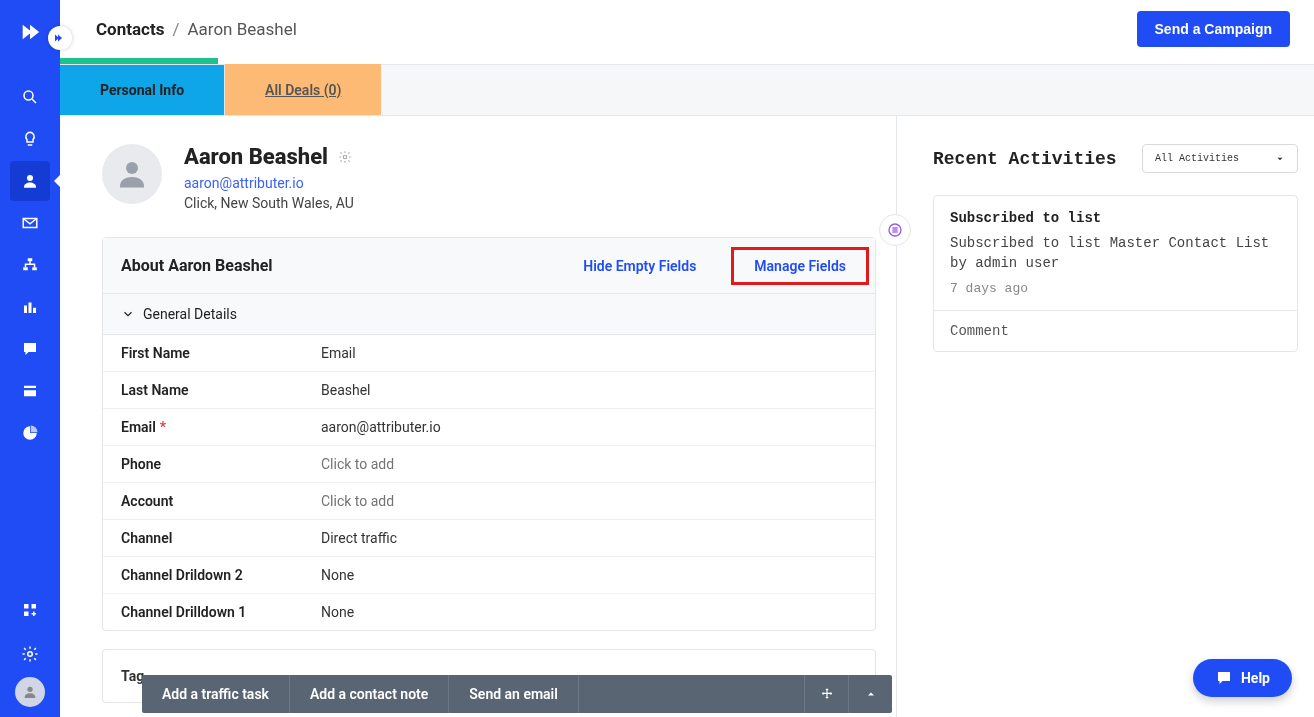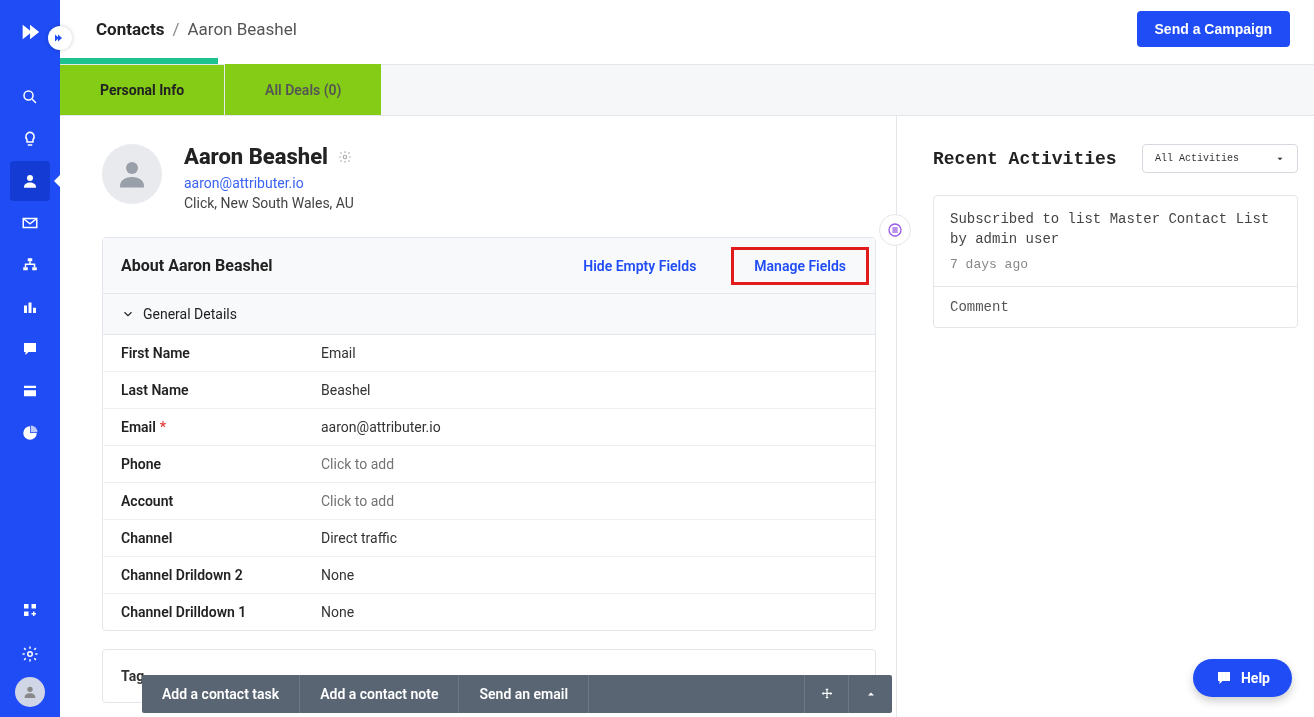--- a/index.html
+++ b/index.html
@@ -24,22 +24,22 @@
   .breadcrumb .sep { color: #888; }
   .breadcrumb .leaf { color: #555; }
   .send-campaign { background: #1f4cf5; color: #fff; border: none; padding: 10px 18px; border-radius: 4px; font-weight: 600; font-size: 14px; cursor: pointer; }
 
   
   .progress-sliver { position: absolute; left: 60px; top: 58px; height: 6px; width: 158px; background: #1dc28e; z-index: 5; }
   
   
   .tabs { position: absolute; left: 60px; top: 64px; right: 0; height: 52px; border-bottom: 1px solid #e3e6ea; display: flex; }
   .tab { padding: 0 40px; display: flex; align-items: center; font-weight: 600; color: #555; cursor: pointer; }
-  .tab.active { background: #84cc16; color: #222; font-weight: 700; border-right: 1px solid #e3e6ea; border-top: 1px solid #e3e6ea; }
-  .tab:not(.active) { background: #84cc16; }
+  .tab.active { background: #0ea5e9; color: #222; font-weight: 700; border-right: 1px solid #e3e6ea; border-top: 1px solid #e3e6ea; }
+  .tab:not(.active) { background: #fdba74; text-decoration: underline; }
   .tabs .tab-rest { flex: 1; background: #f6f7f9; border-top: 1px solid #e3e6ea; }
 
   
   .main { position: absolute; left: 60px; top: 116px; right: 0; bottom: 0; display: flex; }
   .left-pane { flex: 0 0 836px; padding: 28px 20px 0 42px; position: relative; }
   .right-pane { flex: 1; border-left: 1px solid #e3e6ea; padding: 28px 16px 0 36px; position: relative; font-family: Liberation Mono, monospace; }
 
   
   .contact-header { display: flex; gap: 22px; margin-bottom: 26px; }
   .avatar-large { width: 60px; height: 60px; border-radius: 50%; background: #e8eaed; display: flex; align-items: center; justify-content: center; color: #9aa0aa; }
@@ -301,30 +301,31 @@
         <span>All Activities</span>
         <span>
             <svg width="10" height="10" viewBox="0 0 24 24">
               <path d="M6 9l6 6 6-6z" fill="#333"></path>
             </svg>
           </span>
       </div>
     </div>
     <div class="activity-card">
       <div class="act-body">
+        <div class="activity-title">Subscribed to list</div>
         <div class="activity-desc">Subscribed to list Master Contact List by admin user</div>
         <div class="activity-time">7 days ago</div>
       </div>
       <div class="activity-comment">Comment</div>
     </div>
   </div>
 </div>
 
 <div class="action-bar">
-  <div class="ab-btn">Add a contact task</div>
+  <div class="ab-btn">Add a traffic task</div>
   <div class="ab-btn">Add a contact note</div>
   <div class="ab-btn">Send an email</div>
   <div class="ab-spacer"></div>
   <div class="ab-icon">
       <svg width="14" height="14" viewBox="0 0 24 24">
         <path d="M12 2l3 3h-2v5h5V8l3 3-3 3v-2h-5v5h2l-3 3-3-3h2v-5H6v2l-3-3 3-3v2h5V5H9l3-3z" fill="#fff"></path>
       </svg>
     </div>
   <div class="ab-icon">
       <svg width="12" height="12" viewBox="0 0 24 24">

